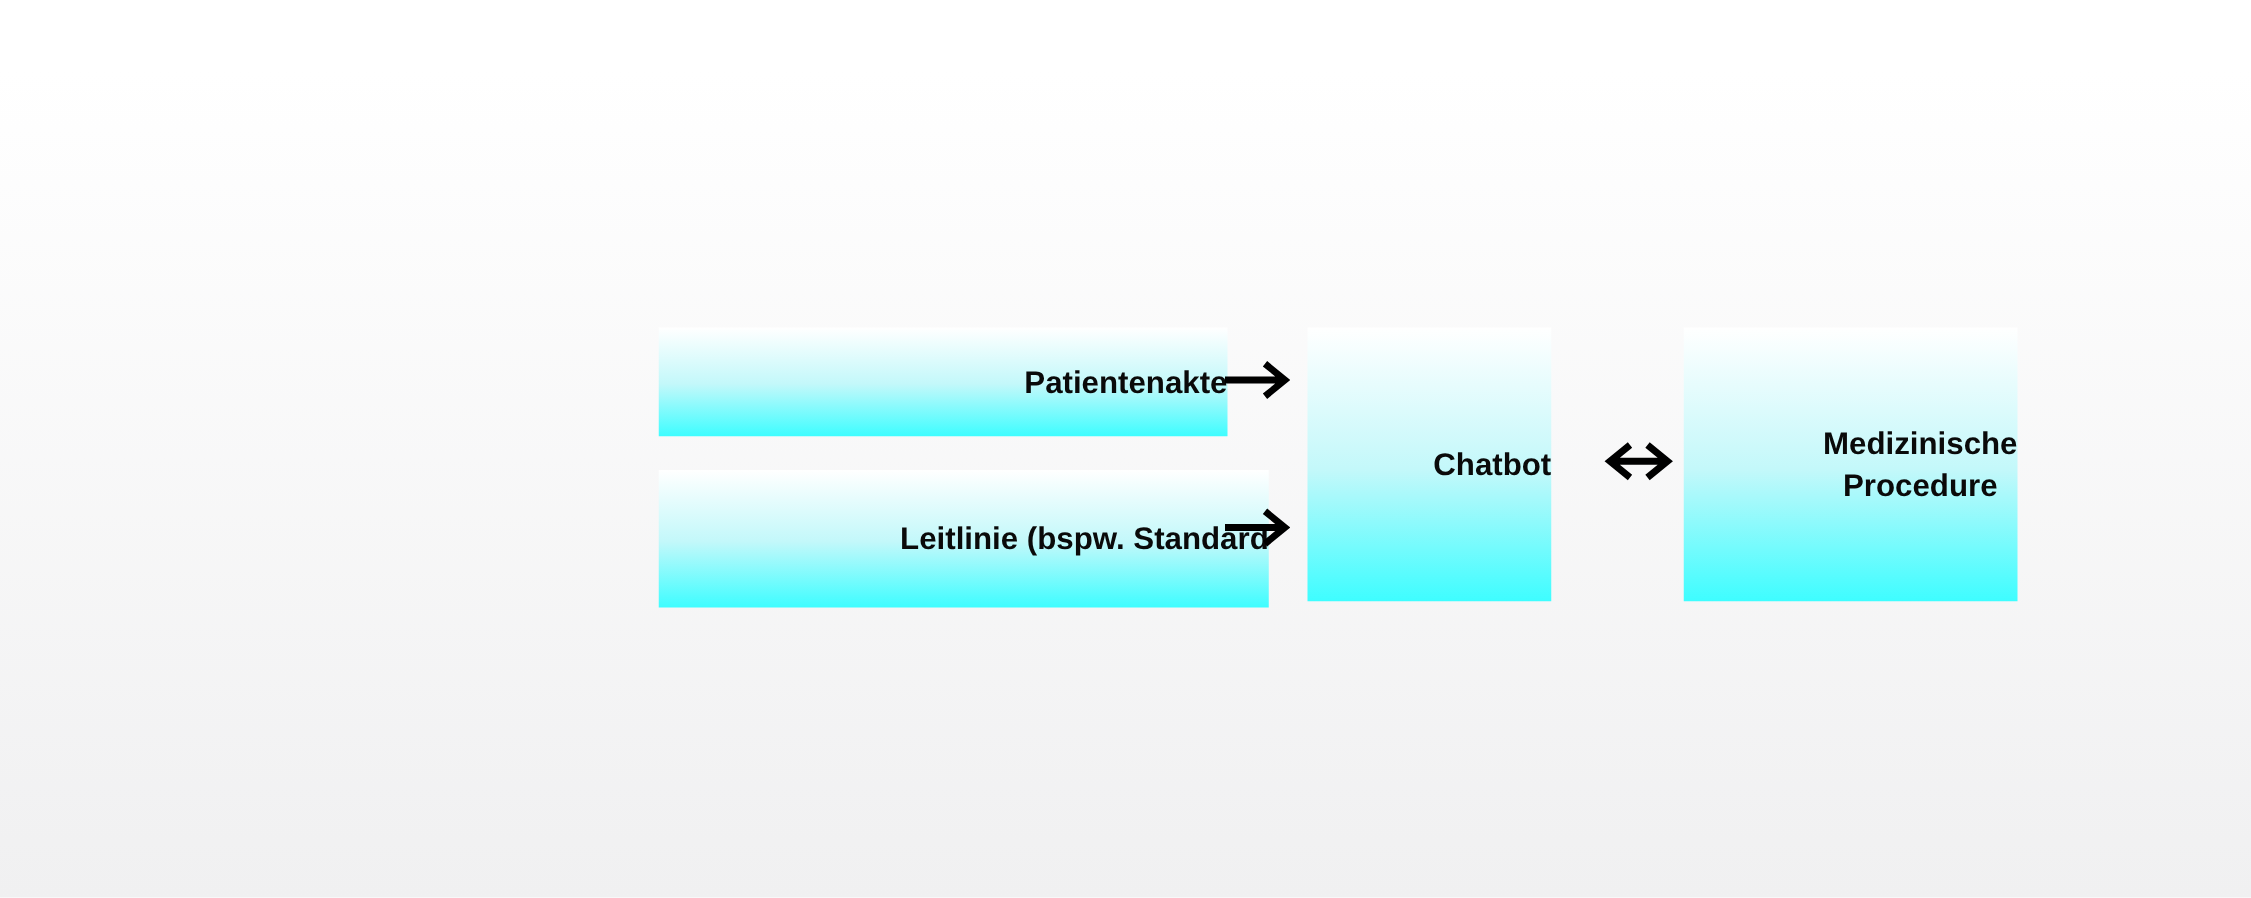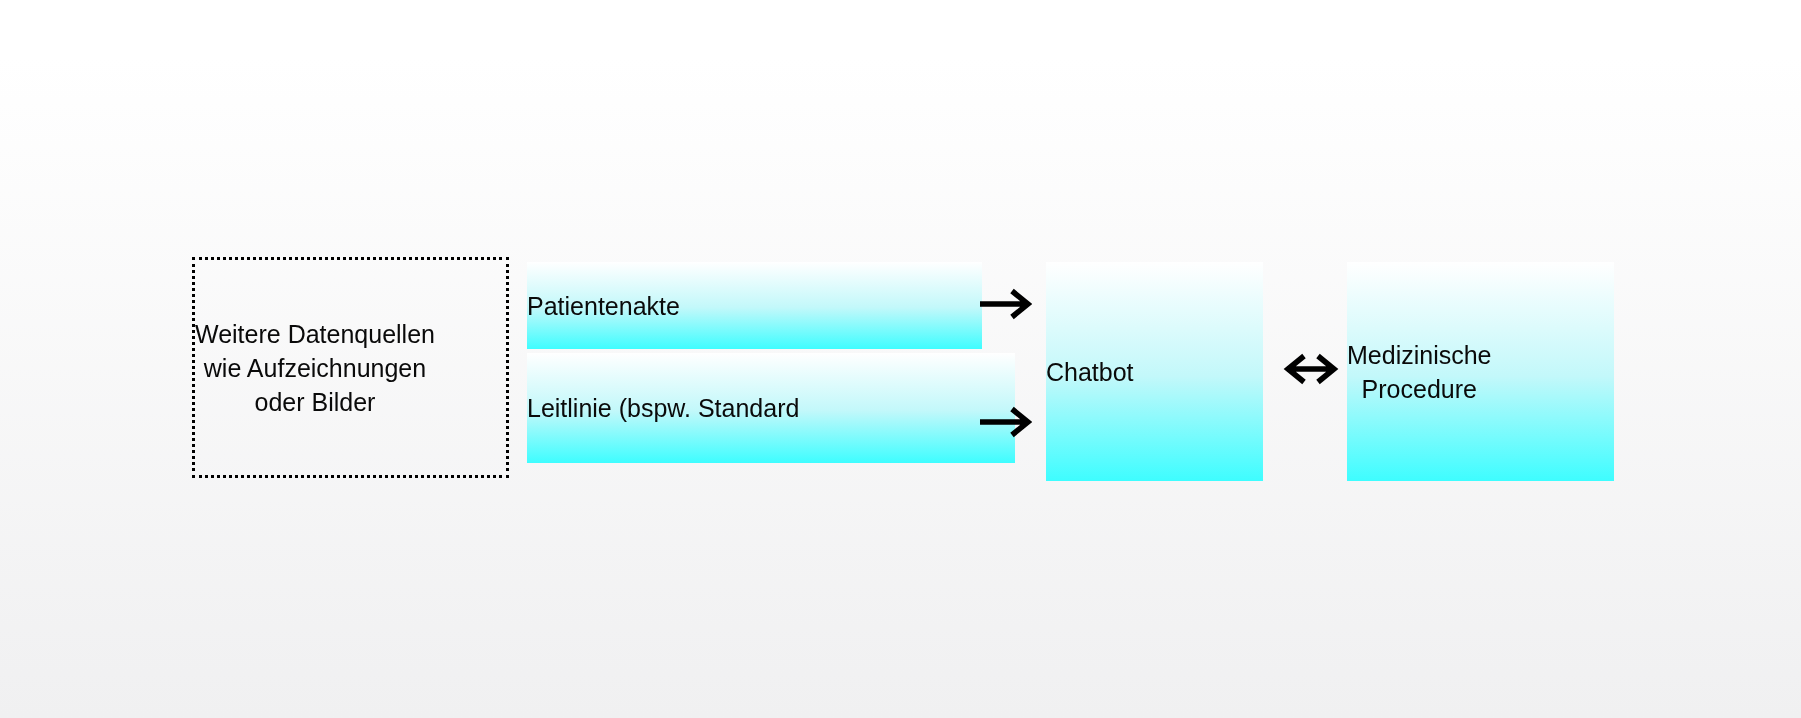--- a/index.html
+++ b/index.html
@@ -21,62 +21,55 @@
     position:relative;
     width:1801px;
     height:718px;
     overflow:hidden;
     background:linear-gradient(180deg,var(--bg-top) 0%,var(--bg-top) 8%,var(--bg-bottom) 100%);
   }
   .node{
     position:absolute;
     display:flex;
     align-items:center;
-    justify-content:flex-start;
+    justify-content:flex-end;
     text-align:center;
     color:var(--text);
     font-size:25px;
-    font-weight:400;
+    font-weight:700;
     line-height:34px;
   }
   .node.grad{
     background:linear-gradient(180deg,
       var(--node-gradient-top) 0%,
       var(--node-gradient-mid) 52%,
       var(--node-gradient-bottom) 100%);
   }
   .node.dotted{
     border:3px dotted var(--dotted-border);
     background:transparent;
   }
   .label span{display:block;}
   .connector{position:absolute;color:var(--arrow);}
   .connector svg{display:block;}
   
   #node-data-sources   {left:192px;  top:257px; width:317px; height:221px;}
   #node-patient-record {left:527px;  top:262px; width:455px; height:87px;}
-  #node-guideline      {left:527px;  top:353px; width:488px; height:110px;}
-  #node-chatbot        {left:1046px; top:262px; width:217px; height:219px;}
+  #node-guideline      {left:527px;  top:376px; width:488px; height:110px;}
+  #node-chatbot        {left:1046px; top:262px; width:195px; height:219px;}
   #node-medical        {left:1347px; top:262px; width:267px; height:219px;}
   #conn-patient-chatbot{left:980px;  top:286px;}
   #conn-guideline-chatbot{left:980px; top:404px;}
   #conn-chatbot-medical{left:1283px; top:351px;}
 </style>
 </head>
 <body>
 
 <div class="canvas">
 
-  <div class="node dotted" id="node-data-sources">
-    <div class="label">
-      <span>Weitere Datenquellen</span>
-      <span>wie Aufzeichnungen</span>
-      <span>oder Bilder</span>
-    </div>
-  </div>
 
   <div class="node grad" id="node-patient-record">
     <div class="label">
       <span>Patientenakte</span>
     </div>
   </div>
 
   <div class="node grad" id="node-guideline">
     <div class="label">
       <span>Leitlinie (bspw. Standard</span>

